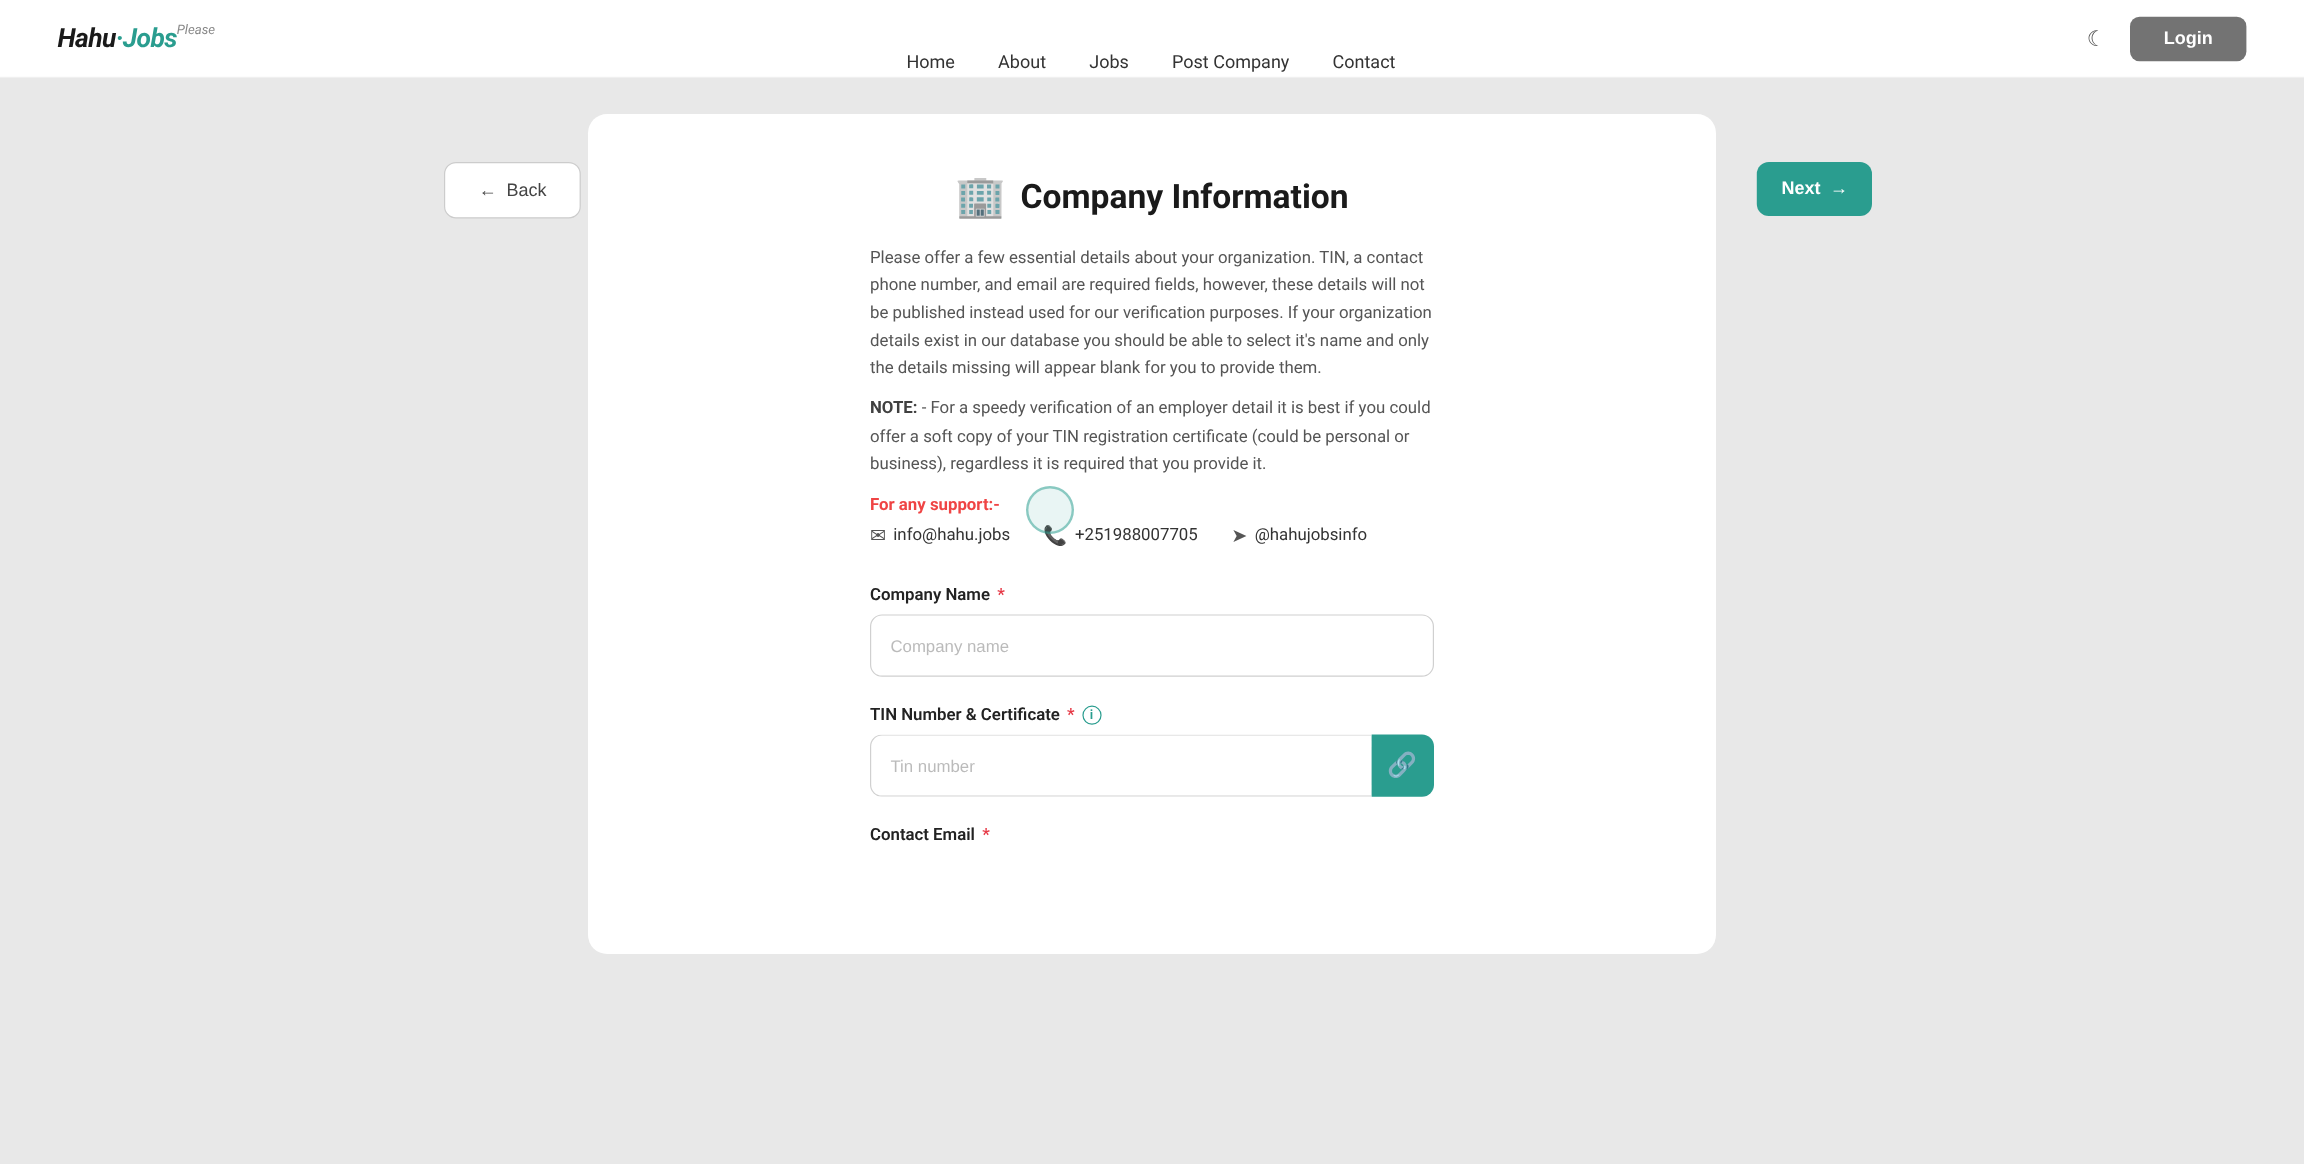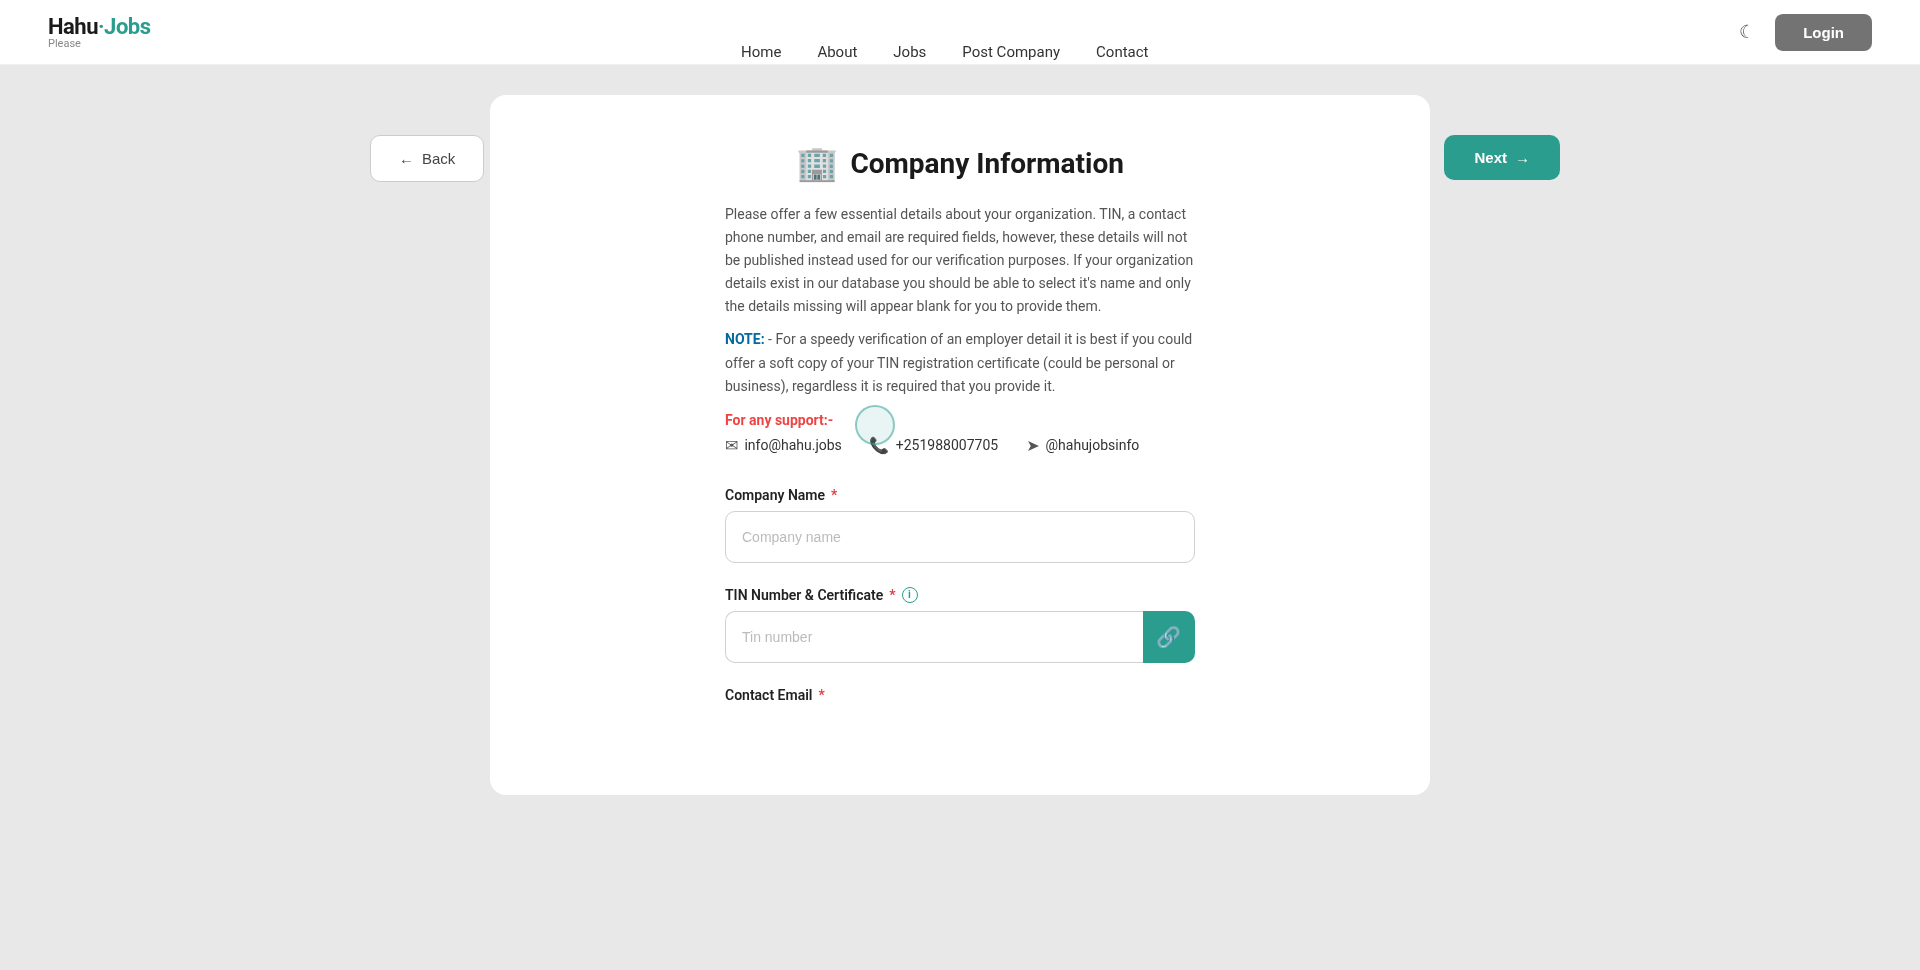--- a/index.html
+++ b/index.html
@@ -21,21 +21,22 @@
       height: 65px;
       display: flex;
       align-items: center;
       justify-content: space-between;
       padding: 0 48px;
       border-bottom: 1px solid #f0f0f0;
     }
 
     .logo-area {
       display: flex;
-      flex-direction: column;
+      flex-direction: row;
+      font-style: italic;
     }
 
     .logo-text {
       font-size: 22px;
       font-weight: 700;
       color: #1a1a1a;
       letter-spacing: -0.5px;
     }
 
     .logo-text span {
@@ -125,21 +126,21 @@
       gap: 8px;
     }
 
     .next-btn {
       position: absolute;
       right: -130px;
       top: 40px;
       background-color: #2a9d8f;
       border: none;
       border-radius: 10px;
-      padding: 14px 30px;
+      padding: 14px 20px;
       font-size: 15px;
       color: white;
       font-weight: 600;
       cursor: pointer;
       display: flex;
       align-items: flex-start;
       gap: 8px;
     }
 
     
@@ -172,21 +173,21 @@
       font-size: 14px;
       color: #555;
       line-height: 1.65;
       text-align: left;
       width: 100%;
       max-width: 470px;
     }
 
     .form-desc strong {
       font-weight: 700;
-      color: #0369a1;
+      color: #404040;
     }
 
     .support-line {
       font-size: 14px;
       font-weight: 700;
       color: #ef4444;
       margin-top: 14px;
       text-align: left;
       width: 100%;
       max-width: 470px;

